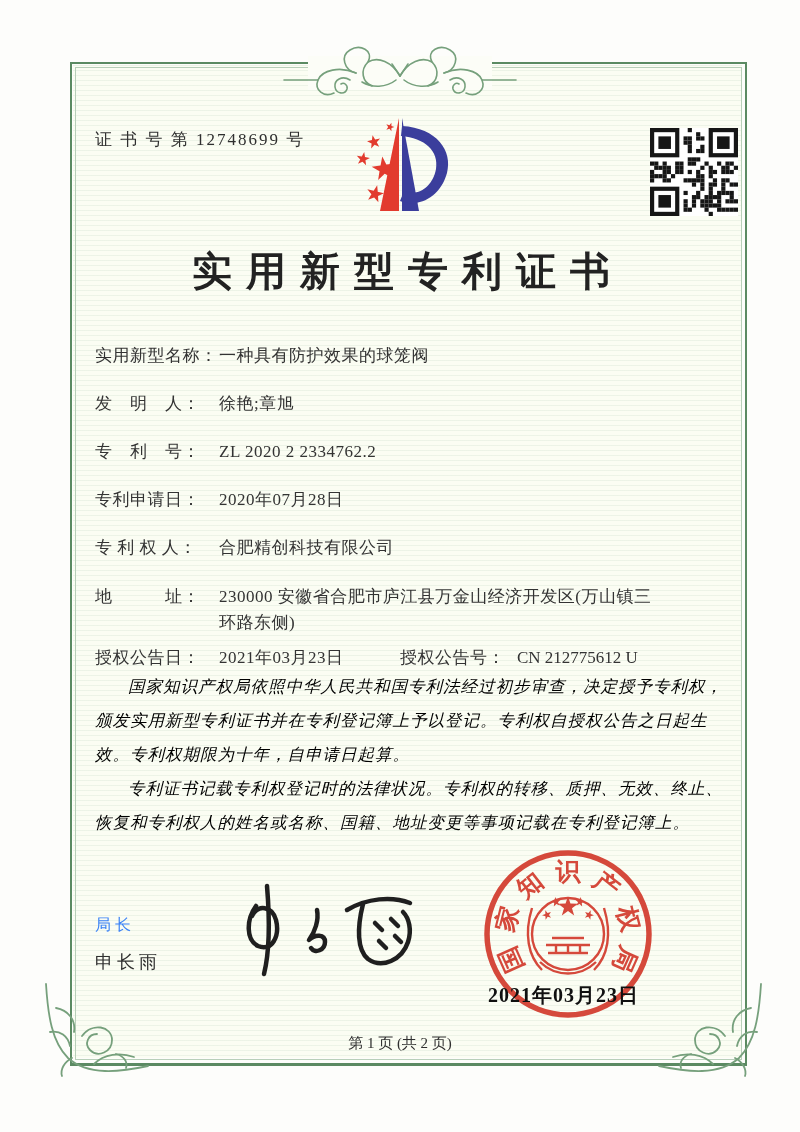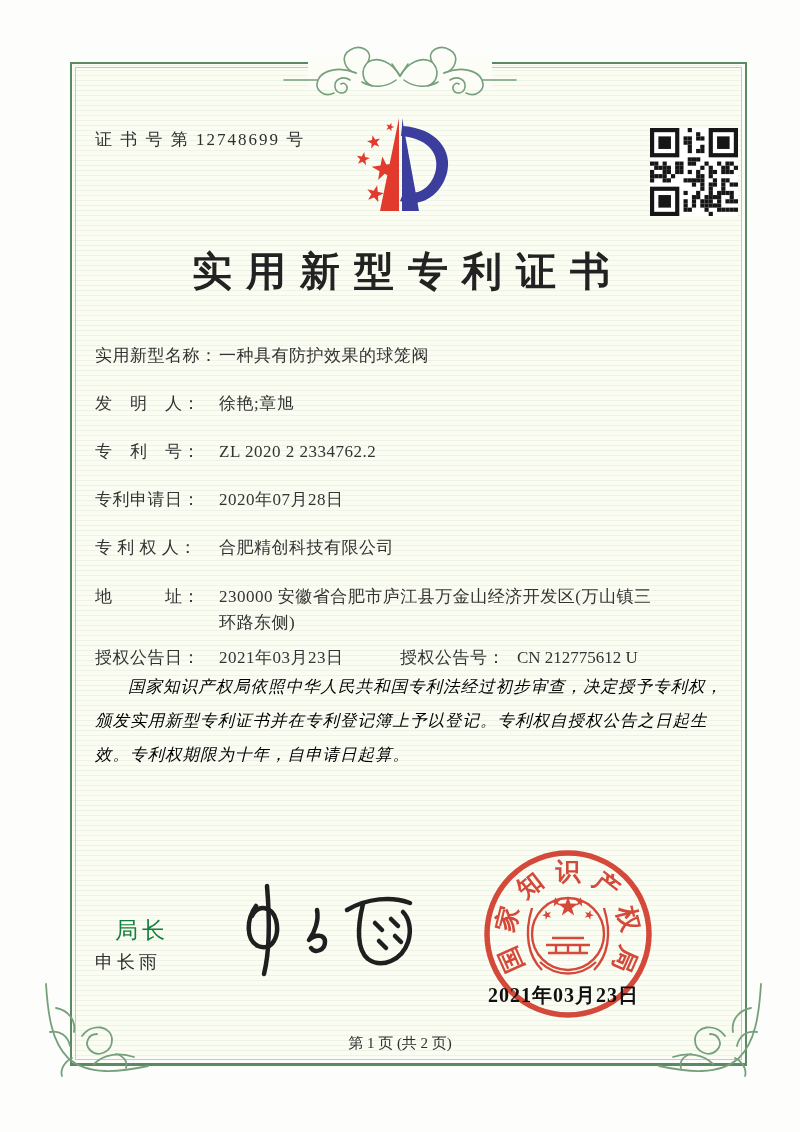--- a/index.html
+++ b/index.html
@@ -25,21 +25,21 @@
   .f-value{flex:1;letter-spacing:0.5px;}
   .row-address{line-height:26px;margin-bottom:10px;}
   .row-grant{position:relative;margin-bottom:0;}
   .grant-pair2{position:absolute;left:305px;top:0;display:flex;}
   .grant-pair2 .f-label{flex:0 0 auto;margin-right:12px;}
 
   .paragraphs{left:95px;top:670px;width:630px;font-size:16.5px;line-height:34px;
     color:#000000;letter-spacing:1px;font-style:italic;}
   .paragraphs p{margin:0;text-indent:2em;}
 
-  .signer-title{left:95px;top:915px;font-size:23px;color:#15803d;letter-spacing:4px;margin-left:20px;}
+  .signer-title{left:95px;top:915px;font-size:16px;color:#3b82f6;letter-spacing:4px;}
   .signer-name{left:95px;top:950px;font-size:18px;color:#2f2f2f;letter-spacing:4px;}
   .signature{left:222px;top:876px;}
 
   .seal{left:478px;top:844px;opacity:0.92;}
   .seal-date{left:488px;top:982px;font-size:20px;font-weight:bold;color:#101010;letter-spacing:1px;}
 
   .page-number{left:0;right:0;top:1034px;text-align:center;font-size:15px;color:#2f2f2f;}
   .back-note{left:0;right:0;top:1080px;text-align:center;font-size:16px;color:#3a3a3a;letter-spacing:2px;}
 
   .qr{left:650px;top:128px;}
@@ -284,20 +284,21 @@
       <span class="f-value">2021年03月23日</span>
       <span class="grant-pair2">
         <span class="f-label">授权公告号：</span>
         <span>CN 212775612 U</span>
       </span>
     </div>
   </div>
 
   <div class="abs paragraphs">
     <p>国家知识产权局依照中华人民共和国专利法经过初步审查，决定授予专利权，颁发实用新型专利证书并在专利登记簿上予以登记。专利权自授权公告之日起生效。专利权期限为十年，自申请日起算。</p>
+    <p>专利证书记载专利权登记时的法律状况。专利权的转移、质押、无效、终止、恢复和专利权人的姓名或名称、国籍、地址变更等事项记载在专利登记簿上。</p>
   </div>
 
   <div class="abs signer-title">局长</div>
   <div class="abs signer-name">申长雨</div>
 
   <svg class="abs signature" width="210" height="118" viewBox="0 0 210 118">
     <g stroke="#1f1f1f" stroke-width="4.5" fill="none" stroke-linecap="round" stroke-linejoin="round">
       <path d="M34,30 C24,44 24,64 36,70 C50,76 58,60 54,44 C50,30 36,28 30,40"></path>
       <path d="M45,10 C47,34 49,70 42,98"></path>
       <path d="M95,34 C97,44 93,56 87,64 C93,58 103,58 103,66 C103,74 93,78 89,72"></path>

